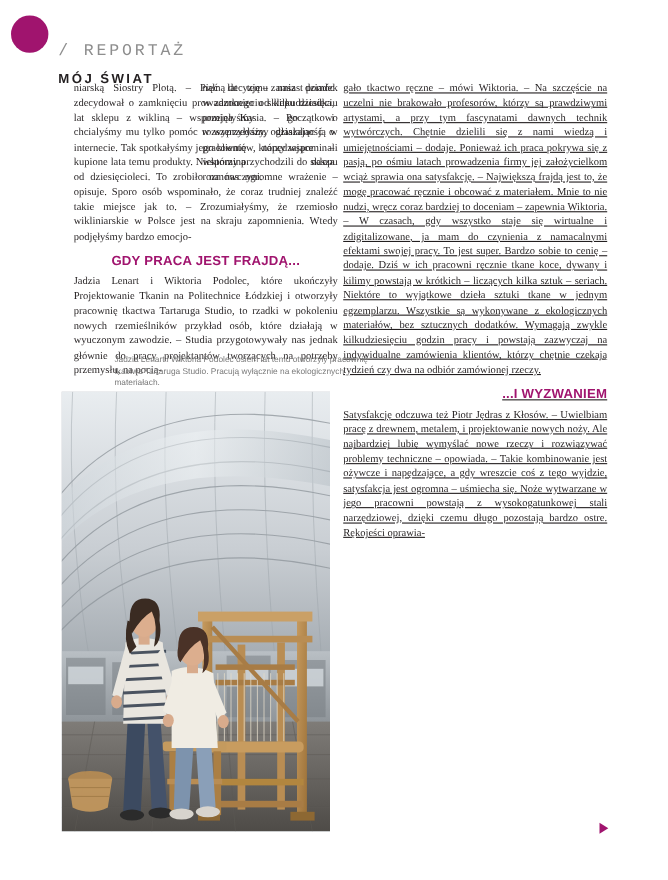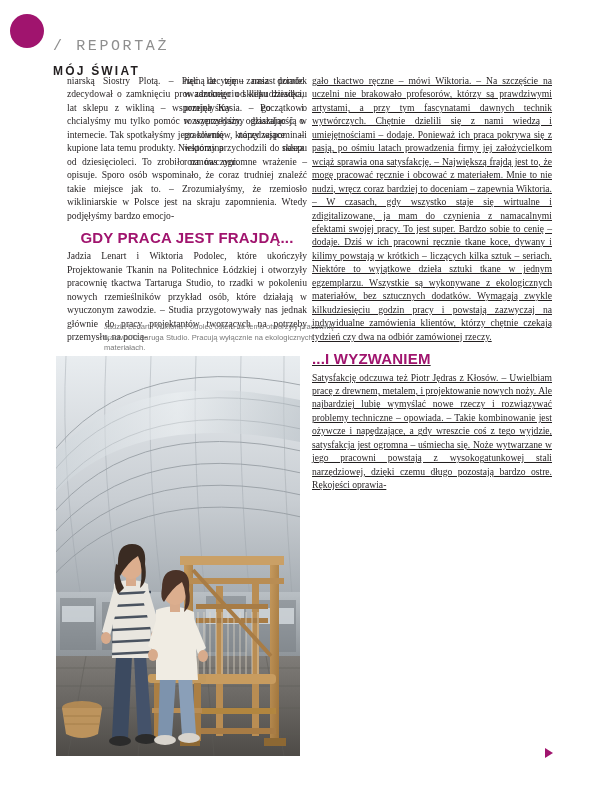--- a/index.html
+++ b/index.html
@@ -71,28 +71,28 @@
   .col.left  { left: 67px; }
   .col.right { left: 312px; text-decoration: underline; }
 
   .col p {
     margin: 0;
   }
 
   .section-head {
     font-family: "Liberation Sans", sans-serif;
     font-weight: bold;
-    font-size: 15px;
+    font-size: 12px;
     color: #a0146e;
     letter-spacing: 0.2px;
     text-align: center;
     margin: 9px 0 5px 0;
   }
   .section-head.right-align {
-    text-align: left;
+    text-align: right;
   }
 
   
   .caption {
     position: absolute;
     left: 56px;
     top: 322px;
     width: 244px;
     font-family: "Liberation Sans", sans-serif;
     font-size: 7.6px;

